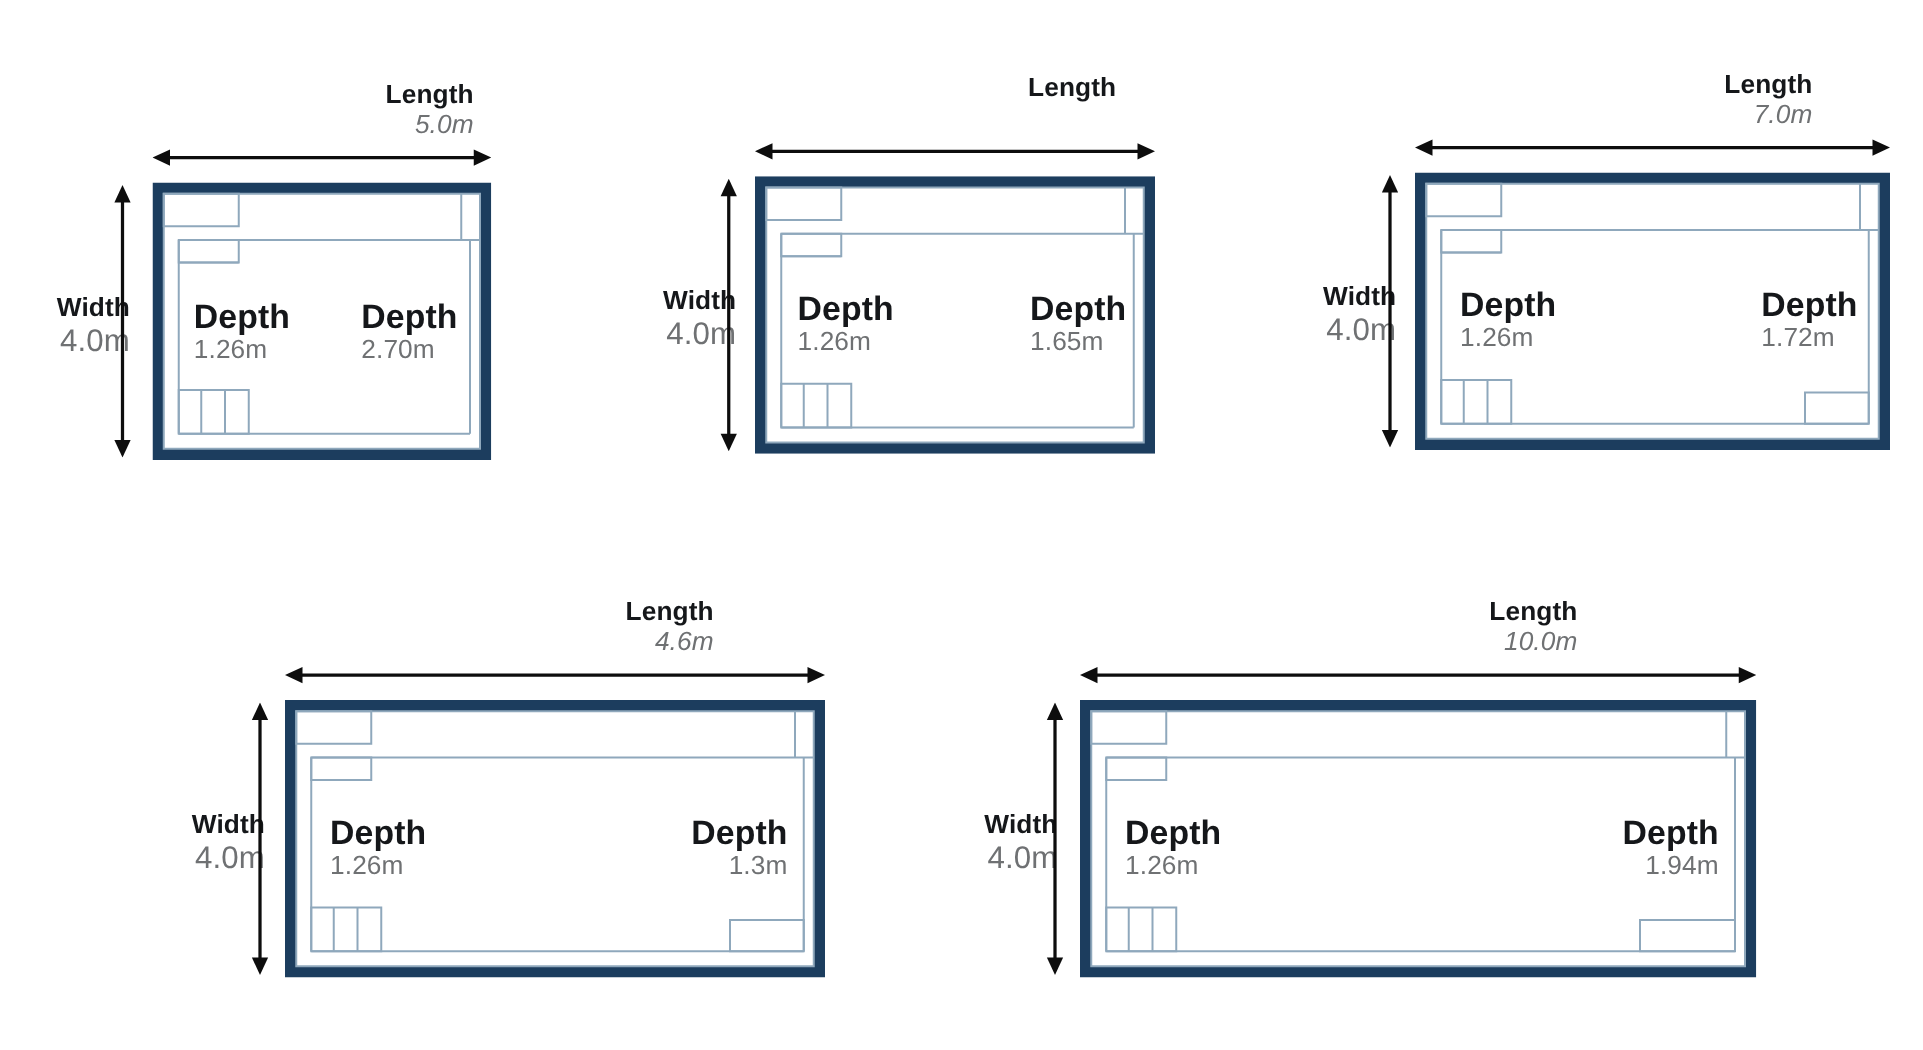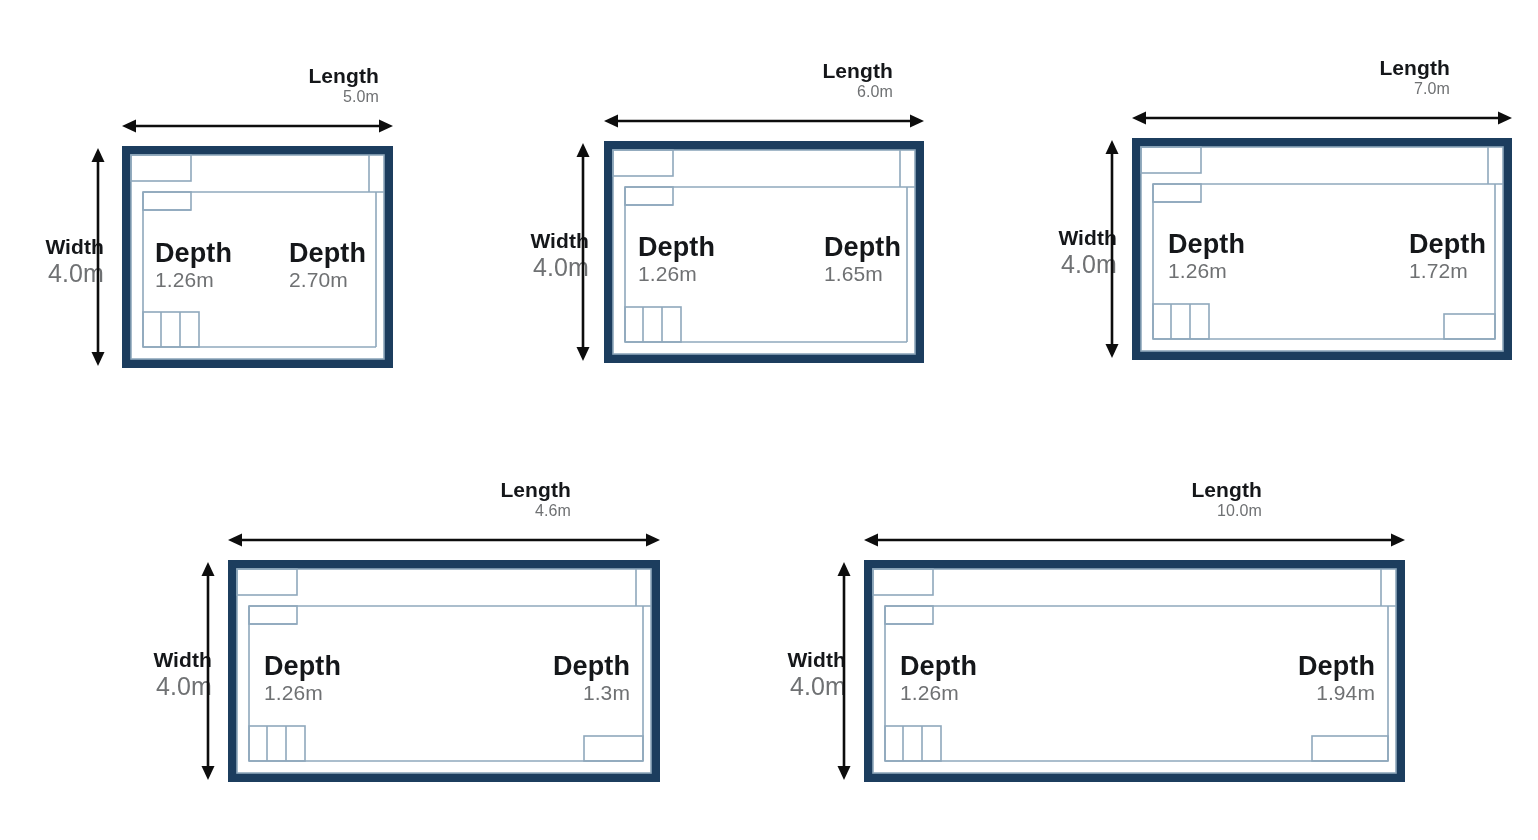--- a/index.html
+++ b/index.html
@@ -32,24 +32,25 @@
     line-height: 1.12;
     white-space: nowrap;
   }
   .length-title {
     font-size: 21px;
     font-weight: bold;
     color: #15171a;
     letter-spacing: 0.1px;
   }
   .length-value {
-    font-size: 16px;
+    font-size: 21px;
     font-weight: normal;
     color: #6f7173;
     letter-spacing: 0.1px;
+    font-style: italic;
   }
 
   
   .width-label {
     position: absolute;
     text-align: right;
     line-height: 1.12;
     white-space: nowrap;
   }
   .width-title {
@@ -160,21 +161,20 @@
     <div class="depth-label" style="left:289px; top:238px;">
       <div class="depth-title">Depth</div>
       <div class="depth-value">2.70m</div>
     </div>
   </div>
 
   <div class="pool-figure">
 
     <div class="length-label" style="left:635px; top:59px; width:258px;">
       <div class="length-title">Length</div>
-      <div class="length-value">6.0m</div>
     </div>
 
     <div class="dim-arrow" style="left:604px; top:113px;">
       <svg width="320" height="16" viewBox="0 0 320 16">
         <line x1="11" y1="8" x2="309" y2="8" stroke="#0d0d0d" stroke-width="2.6"></line>
         <polygon points="0,8 14,1.5 14,14.5" fill="#0d0d0d"></polygon>
         <polygon points="320,8 306,1.5 306,14.5" fill="#0d0d0d"></polygon>
       </svg>
     </div>
 

